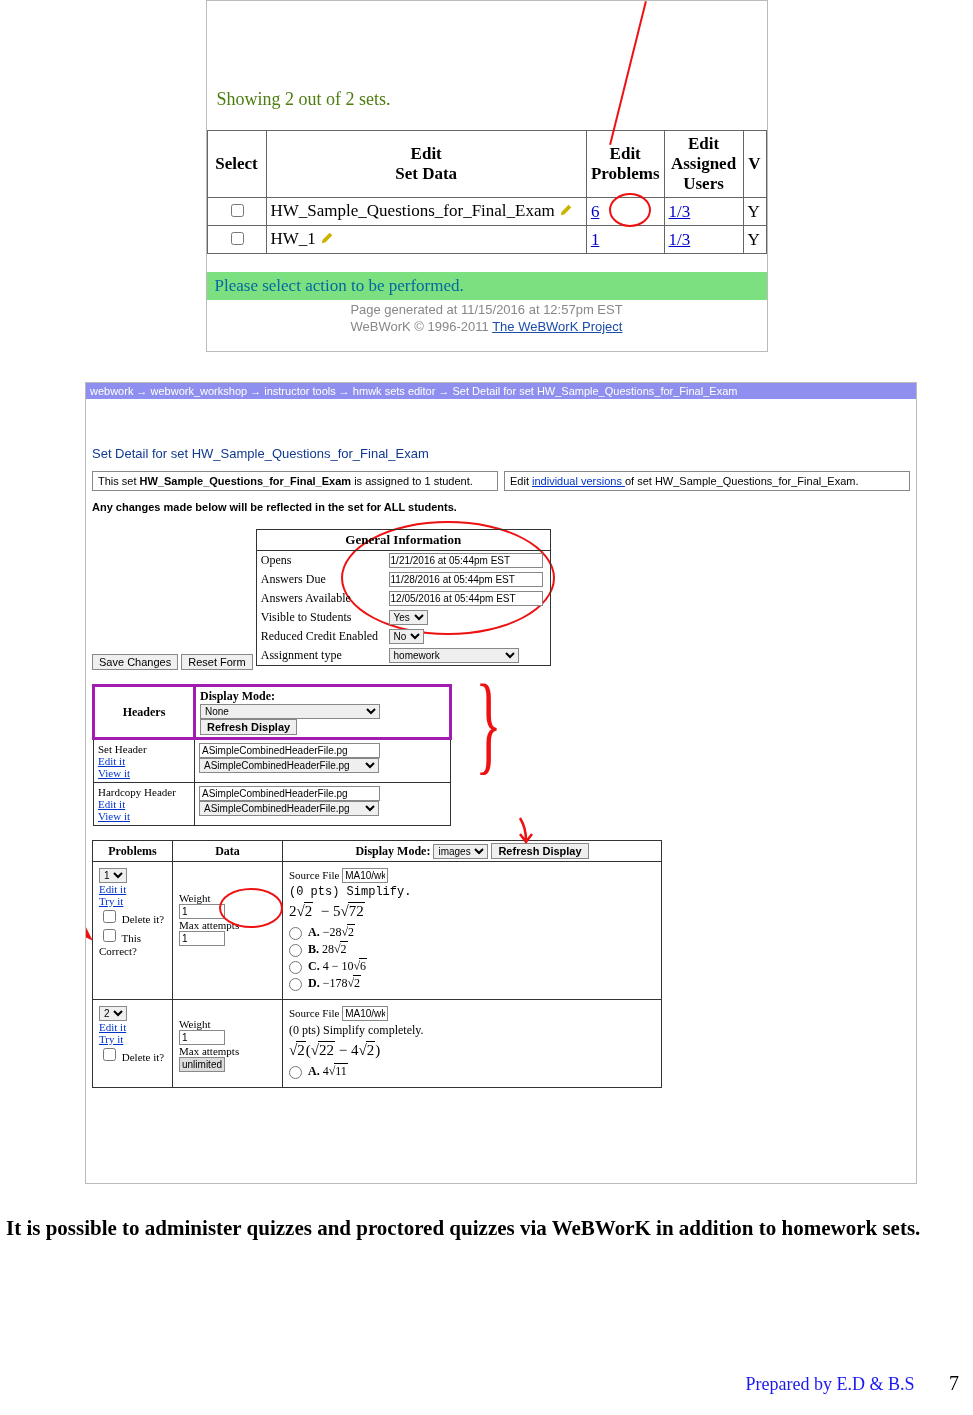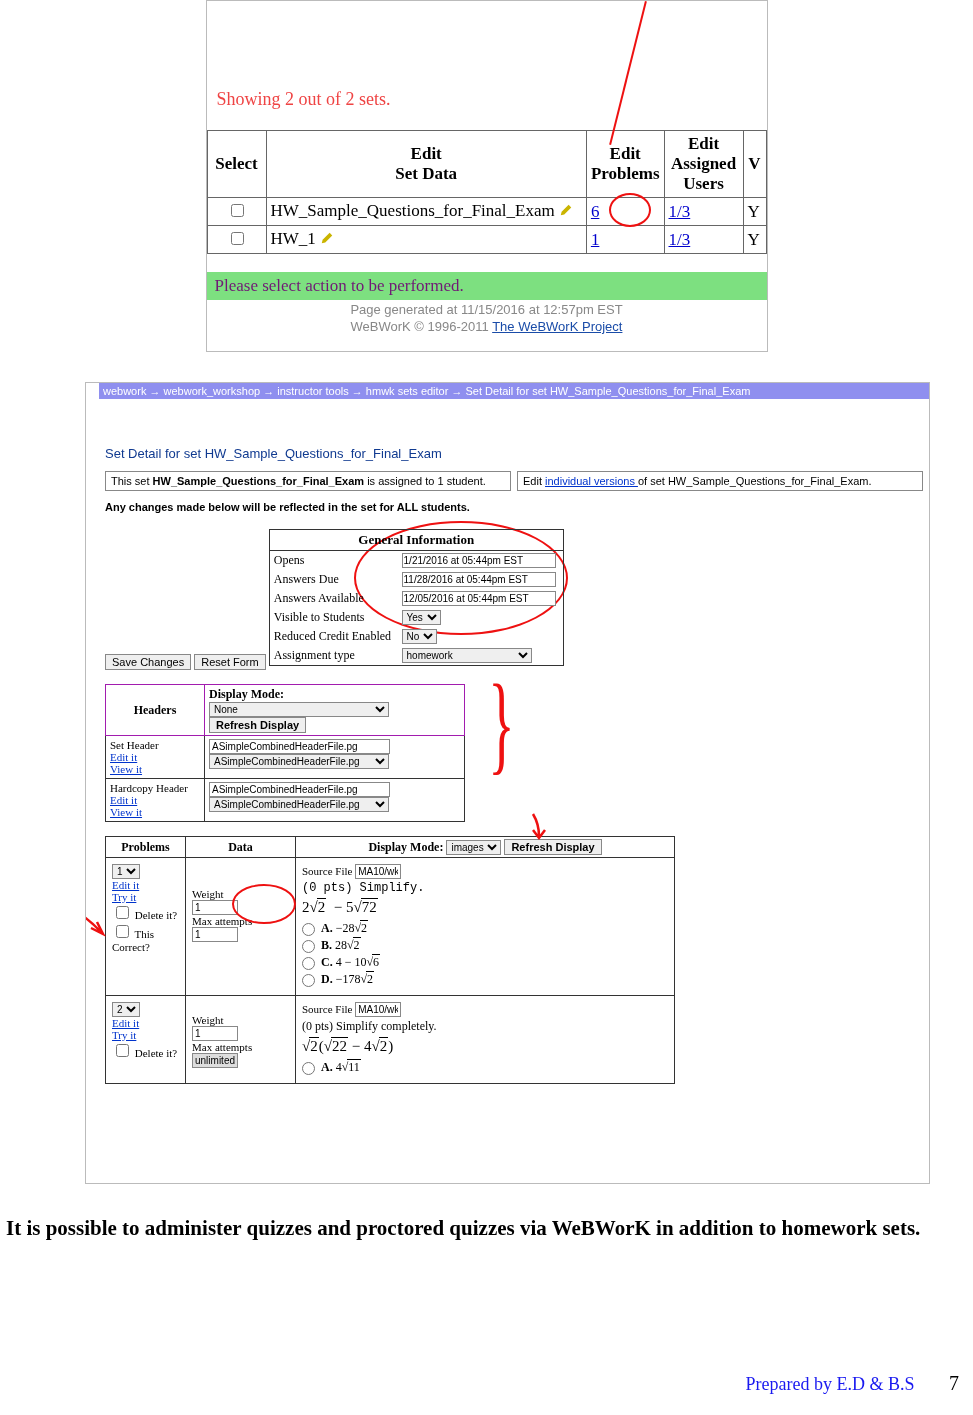--- a/index.html
+++ b/index.html
@@ -1,59 +1,59 @@
 <!DOCTYPE html>
 <html><head>
 <meta charset="utf-8">
 <style>
   body { margin:0; font-family:"Times New Roman",serif; font-size:16px; color:#000; background:#fff; }
   .page { width:973px; min-height:1415px; position:relative; padding:0 0 40px 0; box-sizing:border-box; }
 
   
   .shot { border:1px solid #bbb; background:#fff; margin:0 auto 30px; position:relative; }
   .shot1 { width:560px; height:350px; margin-top:0; }
-  .shot1 .showing { font-family:"Times New Roman",serif; font-size:18px; color:#ef4444; padding:88px 0 20px 10px;}
+  .shot1 .showing { font-family:"Times New Roman",serif; font-size:18px; color:#4d7c0f; padding:88px 0 20px 10px;}
   .tbl1 { border-collapse:collapse; width:100%; table-layout:auto; font-family:"Times New Roman",serif;}
   .tbl1 th,.tbl1 td{ border:1px solid #666; padding:3px 4px; font-size:17px; text-align:left; }
   .tbl1 th{ font-weight:bold; text-align:center; }
   .tbl1 .sel{ width:50px; text-align:center;}
   .tbl1 .prob{ width:68px;}
   .tbl1 .usr{ width:70px;}
   .tbl1 a{ color:#0000cd; text-decoration:underline;}
-  .greenbar { background:#7de080; color:#701a75; font-size:17px; padding:4px 8px; margin-top:18px;}
+  .greenbar { background:#7de080; color:#0369a1; font-size:17px; padding:4px 8px; margin-top:18px;}
   .footer1 { font-family:Arial,sans-serif; font-size:13px; color:#888; text-align:center; line-height:1.3; padding:2px 0; }
   .footer1 a{color:#1a4ca8;}
   .pencil{display:inline-block; vertical-align:middle;}
   .pencil svg{width:14px;height:14px;}
 
   
   .ann{position:absolute; pointer-events:none;}
   .line-top{border-left:2.5px solid #e11; height:148px; left:420px; top:-2px; transform:rotate(14deg);}
   .circ1{border:2.5px solid #e11; border-radius:50%; width:38px; height:30px; left:402px; top:192px;}
 
   
-  .shot2 { width:830px; min-height:800px; font-family:Arial,Helvetica,sans-serif; font-size:11px; margin-left:85px; overflow:hidden;padding-left:13px;}
+  .shot2 { width:830px; min-height:800px; font-family:Arial,Helvetica,sans-serif; font-size:11px; margin-left:85px; overflow:hidden;}
   .crumb{background:#8f8fef;color:#fff; font-size:11px; padding:2px 4px; white-space:nowrap; overflow:hidden;}
   .setdetail{color:#103a90; font-size:13px; padding:3px 0 6px 0;}
   .boxrow{display:flex; gap:6px; margin:4px 0;}
   .boxrow .boxc{border:1px solid #888; padding:3px 5px; font-size:11px; flex:1;}
   .boxrow a{color:#0033cc; text-decoration:underline;}
   .warn{font-weight:bold; font-size:11px; margin:10px 0 6px;}
   .btn{font-family:Arial; font-size:11px; background:#efefef; border:1px solid #888; padding:1px 6px; display:inline-block;}
 
   
   .gentbl{border:1px solid #333; margin:10px 0 0 0; width:295px; font-size:11px; border-collapse:collapse; position:relative;}
   .gentbl th{border-bottom:1px solid #333; text-align:center; padding:2px; font-weight:bold; font-family:"Times New Roman",serif; font-size:13px;}
   .gentbl td{padding:2px 4px; font-family:"Times New Roman",serif; font-size:12px;}
   .gentbl input[type=text]{font-size:10px; width:150px; border:1px solid #888; padding:1px;}
   .gentbl select{font-size:10px; border:1px solid #888;}
 
   
   .hdrtbl{border:1px solid #333; margin:14px 0 0 0; width:360px; border-collapse:collapse;}
-  .hdrtbl th{border:1px solid #a21caf; font-family:"Times New Roman",serif; font-size:12px; padding:2px 4px; text-align:left; font-weight:bold;}
+  .hdrtbl th{border:3px solid #a21caf; font-family:"Times New Roman",serif; font-size:12px; padding:2px 4px; text-align:left; font-weight:bold;}
   .hdrtbl td{border:1px solid #333; padding:3px 4px; font-family:"Times New Roman",serif; font-size:11px; vertical-align:top;}
   .hdrtbl a{color:#0033cc; text-decoration:underline; display:block;}
   .hdrtbl input[type=text]{width:175px;font-size:10px;border:1px solid #888;}
   .hdrtbl select{width:180px;font-size:10px;border:1px solid #888;}
 
   
   .probtbl{border:1px solid #333; margin:14px 0 0 0; width:570px; border-collapse:collapse; table-layout:fixed;}
   .probtbl th{border:1px solid #333; font-family:"Times New Roman",serif; font-size:12px; font-weight:bold; text-align:center; padding:2px 4px;}
   .probtbl td{border:1px solid #333; padding:6px 6px; font-family:"Times New Roman",serif; font-size:11px; vertical-align:top;}
   .probtbl .c1{width:80px;}

